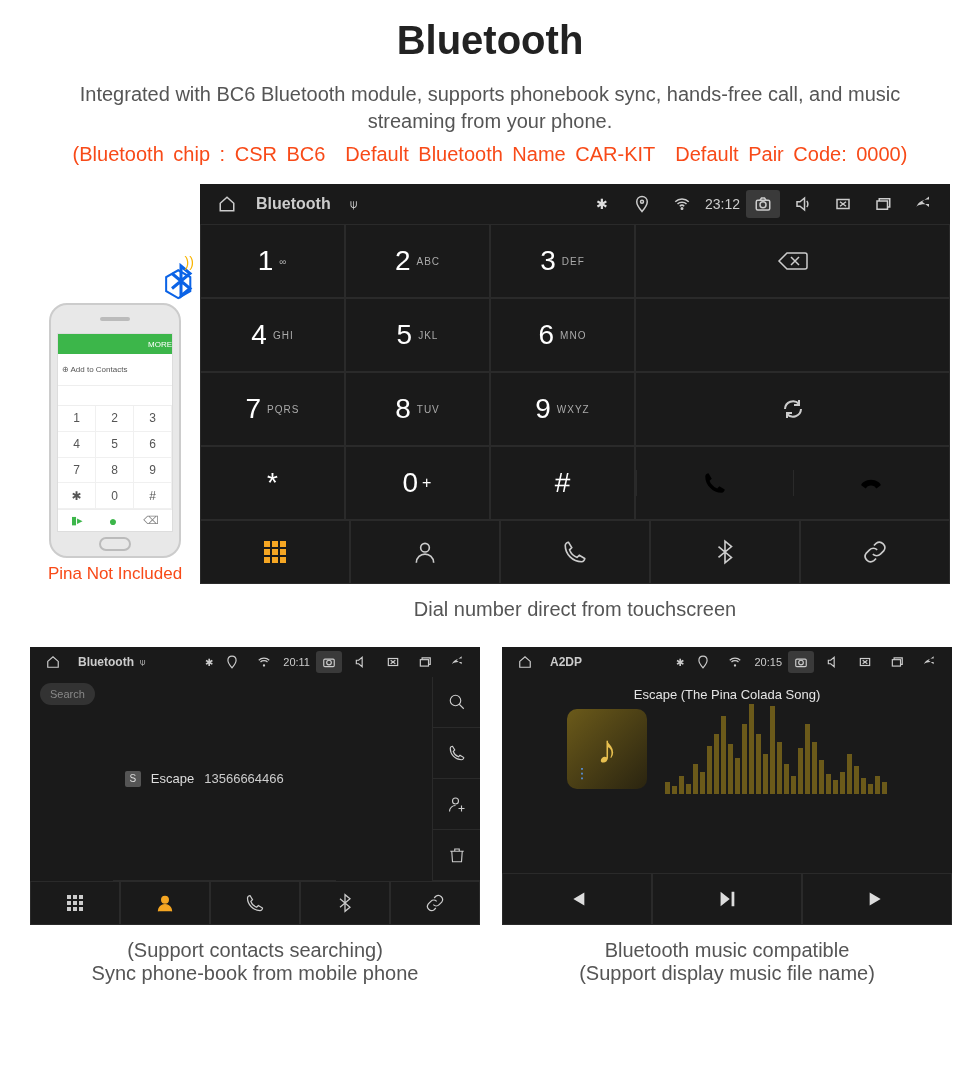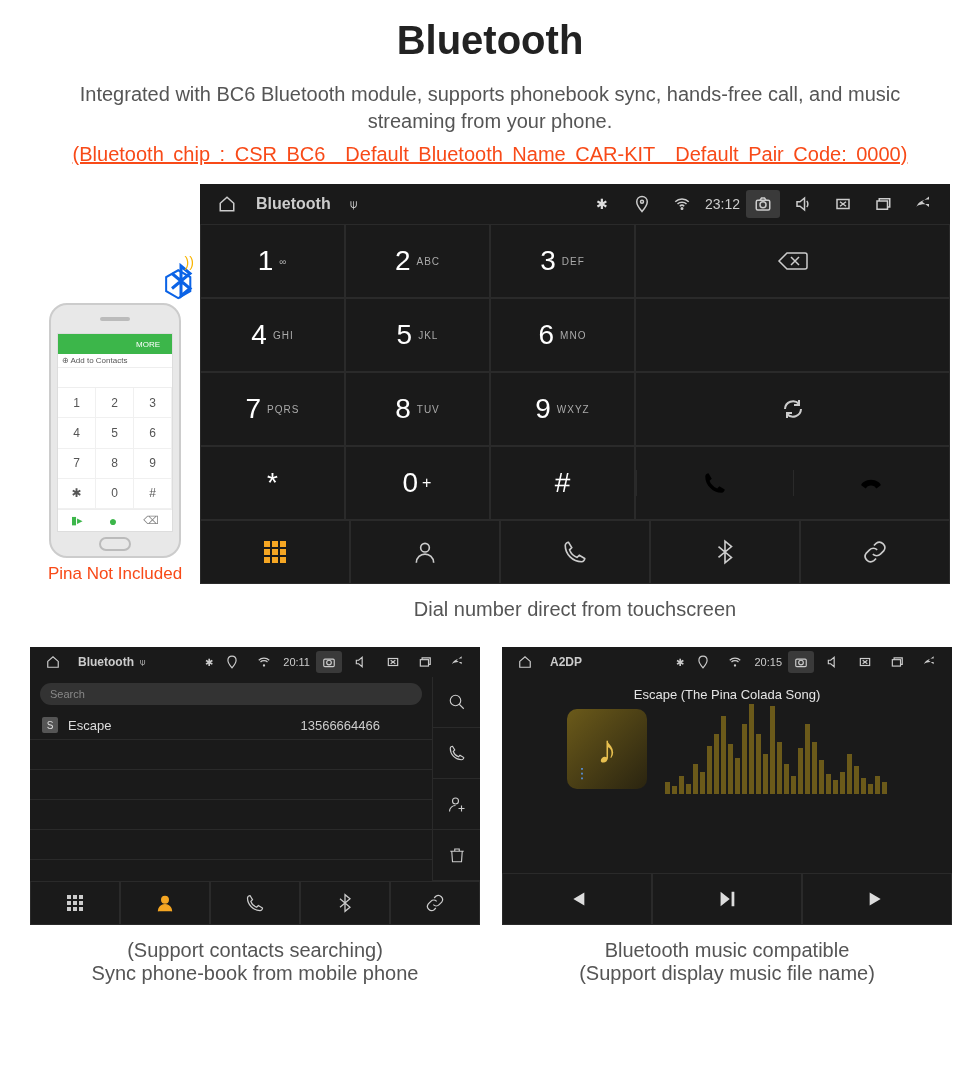--- a/index.html
+++ b/index.html
@@ -1,31 +1,31 @@
 <!DOCTYPE html>
 <html><head>
 <meta charset="utf-8">
 <style>
 * { margin:0; padding:0; box-sizing:border-box; }
 body { width:980px; height:1091px; background:#fff; font-family:sans-serif; color:#444; }
 .wrap { padding:0 30px; }
 .title { text-align:center; font-size:40px; font-weight:bold; color:#222; padding-top:18px; }
 .desc { text-align:center; font-size:20px; color:#555; margin-top:18px; line-height:1.35; padding:0 40px;}
-.specs { text-align:center; font-size:20px; color:#f84a18; margin-top:8px; word-spacing:4px;text-decoration:underline;}
+.specs { text-align:center; font-size:20px; color:#f84a18; margin-top:8px; word-spacing:4px;}
 .row1 { display:flex; align-items:flex-end; margin-top:18px; }
 .phone-col { width:170px; text-align:center; position:relative;}
 .phone-caption { color:#f84a18; font-size:17px; margin-top:6px;}
 .bt-icon { position:absolute; top:-20px; right:6px; font-size:36px; color:#0b63e6;}
 .bt-icon .waves { position:absolute; font-size:14px; color:#f8b400; top:-6px; left:22px; line-height:10px;}
 .phone { width:132px; height:255px; background:#e8e8e8; border-radius:18px; margin:20px auto 0; border:2px solid #ccc; display:flex; flex-direction:column; overflow:hidden; position:relative;}
 .phone-top { height:28px; display:flex; align-items:center; justify-content:center;}
 .speaker { width:30px; height:4px; background:#bbb; border-radius:2px;}
 .phone-screen { flex:1; background:#fff; margin:0 6px; border:1px solid #ddd; display:flex; flex-direction:column;}
-.phone-bar { background:#3cb64a; height:20px; color:#fff; font-size:8px; display:flex; align-items:center; justify-content:flex-end; padding:0 12px;}
-.phone-bar2 { background:#fff; height:14px; font-size:8px; color:#555; display:flex; align-items:center; padding:0 4px; border-bottom:1px solid #eee;}
+.phone-bar { background:#3cb64a; height:20px; color:#fff; font-size:8px; display:flex; align-items:center; justify-content:flex-end; padding:0 0;}
+.phone-bar2 { background:#fff; height:32px; font-size:8px; color:#555; display:flex; align-items:center; padding:0 4px; border-bottom:1px solid #eee;}
 .phone-input { height:20px; border-bottom:1px solid #eee;}
 .phone-grid { flex:1; display:grid; grid-template-columns:repeat(3,1fr); }
 .phone-grid div { display:flex; align-items:center; justify-content:center; font-size:12px; color:#555; border-right:1px solid #f0f0f0; border-bottom:1px solid #f0f0f0;}
 .phone-bottom { height:22px; display:flex; justify-content:space-around; align-items:center; font-size:11px; color:#888; border-top:1px solid #eee;}
 .phone-home { height:24px; display:flex; align-items:center; justify-content:center;}
 .home-btn { width:32px; height:14px; border:2px solid #bbb; border-radius:8px;}
 .p-call { color:#3cb64a; font-size:14px;}
 
 
 .unit { background:#1a1a1a; color:#eee; display:flex; flex-direction:column; }
@@ -59,21 +59,21 @@
 .grid-ico { width:22px; height:22px; display:grid; grid-template-columns:repeat(3,1fr); grid-template-rows:repeat(3,1fr); gap:2px;}
 .grid-ico span { background:#ccc;}
 
 .caption { text-align:center; font-size:20px; color:#555; margin-top:14px; }
 
 .row2 { display:flex; justify-content:space-between; margin-top:26px; gap:22px;}
 .col2 { flex:1; display:flex; flex-direction:column;}
 
 
 .pb-body { flex:1; display:flex;}
-.pb-list { flex:1; display:flex; flex-direction:column;}
+.pb-list { flex:1; display:flex; flex-direction:row;gap:8px;}
 .pb-search { margin:6px 10px; background:#333; border-radius:12px; height:22px; font-size:11px; color:#888; display:flex; align-items:center; padding:0 10px;}
 .pb-row { display:flex; align-items:center; padding:6px 12px; border-bottom:1px solid #2a2a2a; font-size:13px; color:#ddd; gap:10px;}
 .pb-row .tag { background:#555; width:16px; height:16px; font-size:10px; display:flex; align-items:center; justify-content:center; border-radius:2px;}
 .pb-row .num { margin-left:auto; margin-right:40px; color:#ccc;}
 .pb-lines div{ height:30px; border-bottom:1px solid #2a2a2a;}
 .pb-side { width:48px; display:flex; flex-direction:column;}
 .pb-side .ps { flex:1; display:flex; align-items:center; justify-content:center; border-left:1px solid #2a2a2a; border-bottom:1px solid #2a2a2a;}
 .pb-side svg { width:18px; height:18px; stroke:#ccc; fill:none; stroke-width:1.5;}
 .bottom-nav-sm { height:44px; display:flex;}
 .bottom-nav-sm .bn { flex:1; display:flex; align-items:center; justify-content:center; border:1px solid #2a2a2a;}

